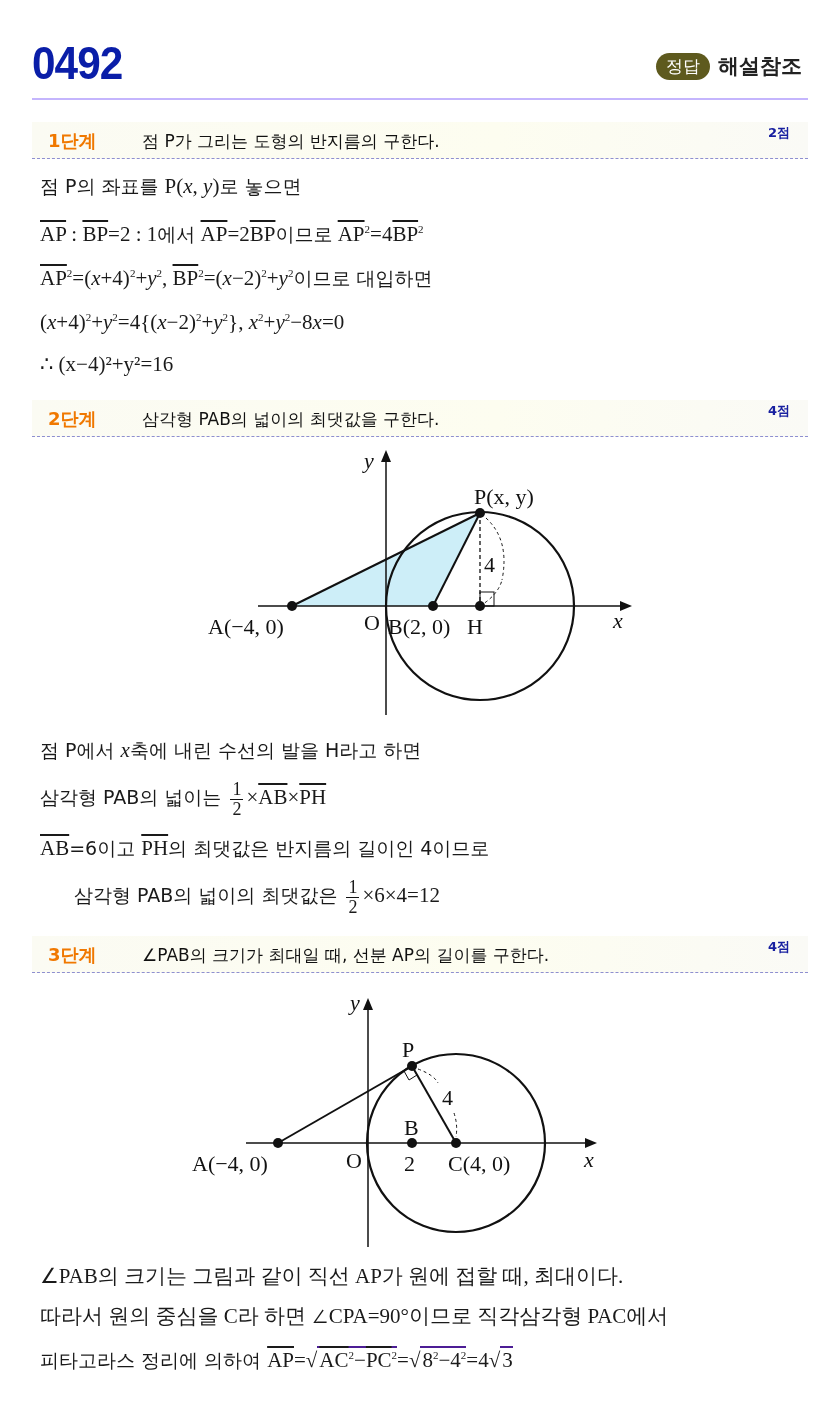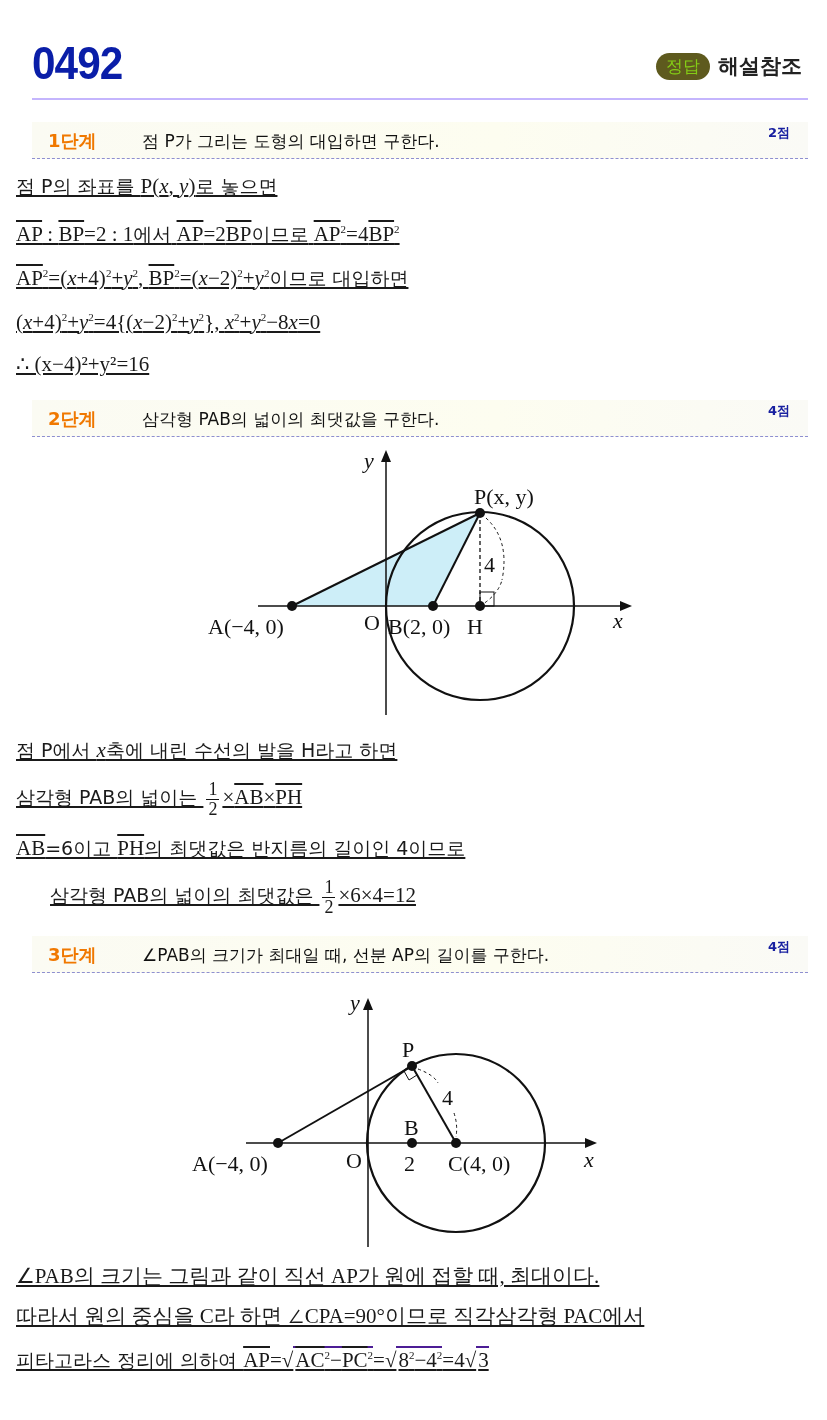--- a/index.html
+++ b/index.html
@@ -2,28 +2,28 @@
 <html><head>
 <meta charset="utf-8">
 <style>
   html, body { margin:0; padding:0; background:#ffffff; }
   body { width:827px; height:1420px; position:relative; overflow:hidden;
          font-family:"DejaVu Sans", sans-serif; color:#1a1a1a; }
   .hdr { position:absolute; left:32px; top:30px; width:776px; height:68px; border-bottom:2px solid #c4b5fd; }
   .num { position:absolute; left:0; top:6px; font-family:"Liberation Sans", sans-serif; font-weight:bold;
          font-size:46px; color:#0a1ea8; letter-spacing:-1px; transform:scaleX(0.92); transform-origin:left; }
   .ans { position:absolute; right:6px; top:22px; display:flex; align-items:center; gap:8px; }
-  .badge { background:#5e5a1e; color:#84cc16; border-radius:14px; padding:2px 10px; font-size:17px; }
+  .badge { background:#5e5a1e; color:#ffffff; border-radius:14px; padding:2px 10px; font-size:17px; }
   .ans-text { font-size:21px; font-weight:bold; color:#222; }
   .step { position:absolute; left:32px; width:776px; height:36px; border-bottom:1.5px dashed #8e8fd0;
           background:linear-gradient(90deg,#fbfbf3 0%, #fdfdf0 60%, #fafaf6 100%); }
   .step-label { position:absolute; left:16px; top:7px; color:#f07800; font-weight:bold; font-size:18px; }
   .step-desc { position:absolute; left:110px; top:8px; font-size:17px; color:#111; }
   .step-score { position:absolute; right:18px; top:2px; color:#1820a0; font-weight:bold; font-size:13px; }
-  .line { position:absolute; left:16px; font-family:"Liberation Serif", serif; font-size:21px; white-space:nowrap;text-decoration:underline; }
+  .line { position:absolute; left:40px; font-family:"Liberation Serif", serif; font-size:21px; white-space:nowrap; }
   .ko { font-family:"DejaVu Sans", sans-serif; font-size:19px; }
   .ov { text-decoration:overline; }
   i { font-style:italic; }
   sup { font-size:11px; }
   .frac { display:inline-flex; flex-direction:column; align-items:center; vertical-align:middle; font-size:18px; line-height:1.05; margin:0 3px; }
   .frac span:first-child { border-bottom:1px solid #111; padding:0 2px; }
   .diagram { position:absolute; }
   .sqrt { border-top:2px solid #4c1d95; padding-left:2px; }
 </style>
 </head>
@@ -32,21 +32,21 @@
 <div class="hdr">
   <div class="num">0492</div>
   <div class="ans">
     <span class="badge">정답</span>
     <span class="ans-text">해설참조</span>
   </div>
 </div>
 
 <div class="step" style="top:122px;">
   <span class="step-label">1단계</span>
-  <span class="step-desc">점 P가 그리는 도형의 대입하면 구한다.</span>
+  <span class="step-desc">점 P가 그리는 도형의 반지름의 구한다.</span>
   <span class="step-score">2점</span>
 </div>
 
 <div class="line" style="top:174px;">
   <span class="ko">점 P의 좌표를 </span><span>P(</span><i>x</i><span>, </span><i>y</i><span>)</span><span class="ko">로 놓으면</span>
 </div>
 <div class="line" style="top:222px;">
   <span class="ov">AP</span> : <span class="ov">BP</span>=2 : 1<span class="ko">에서</span> <span class="ov">AP</span>=2<span class="ov">BP</span><span class="ko">이므로</span> <span class="ov">AP</span><sup>2</sup>=4<span class="ov">BP</span><sup>2</sup>
 </div>
 <div class="line" style="top:266px;">

